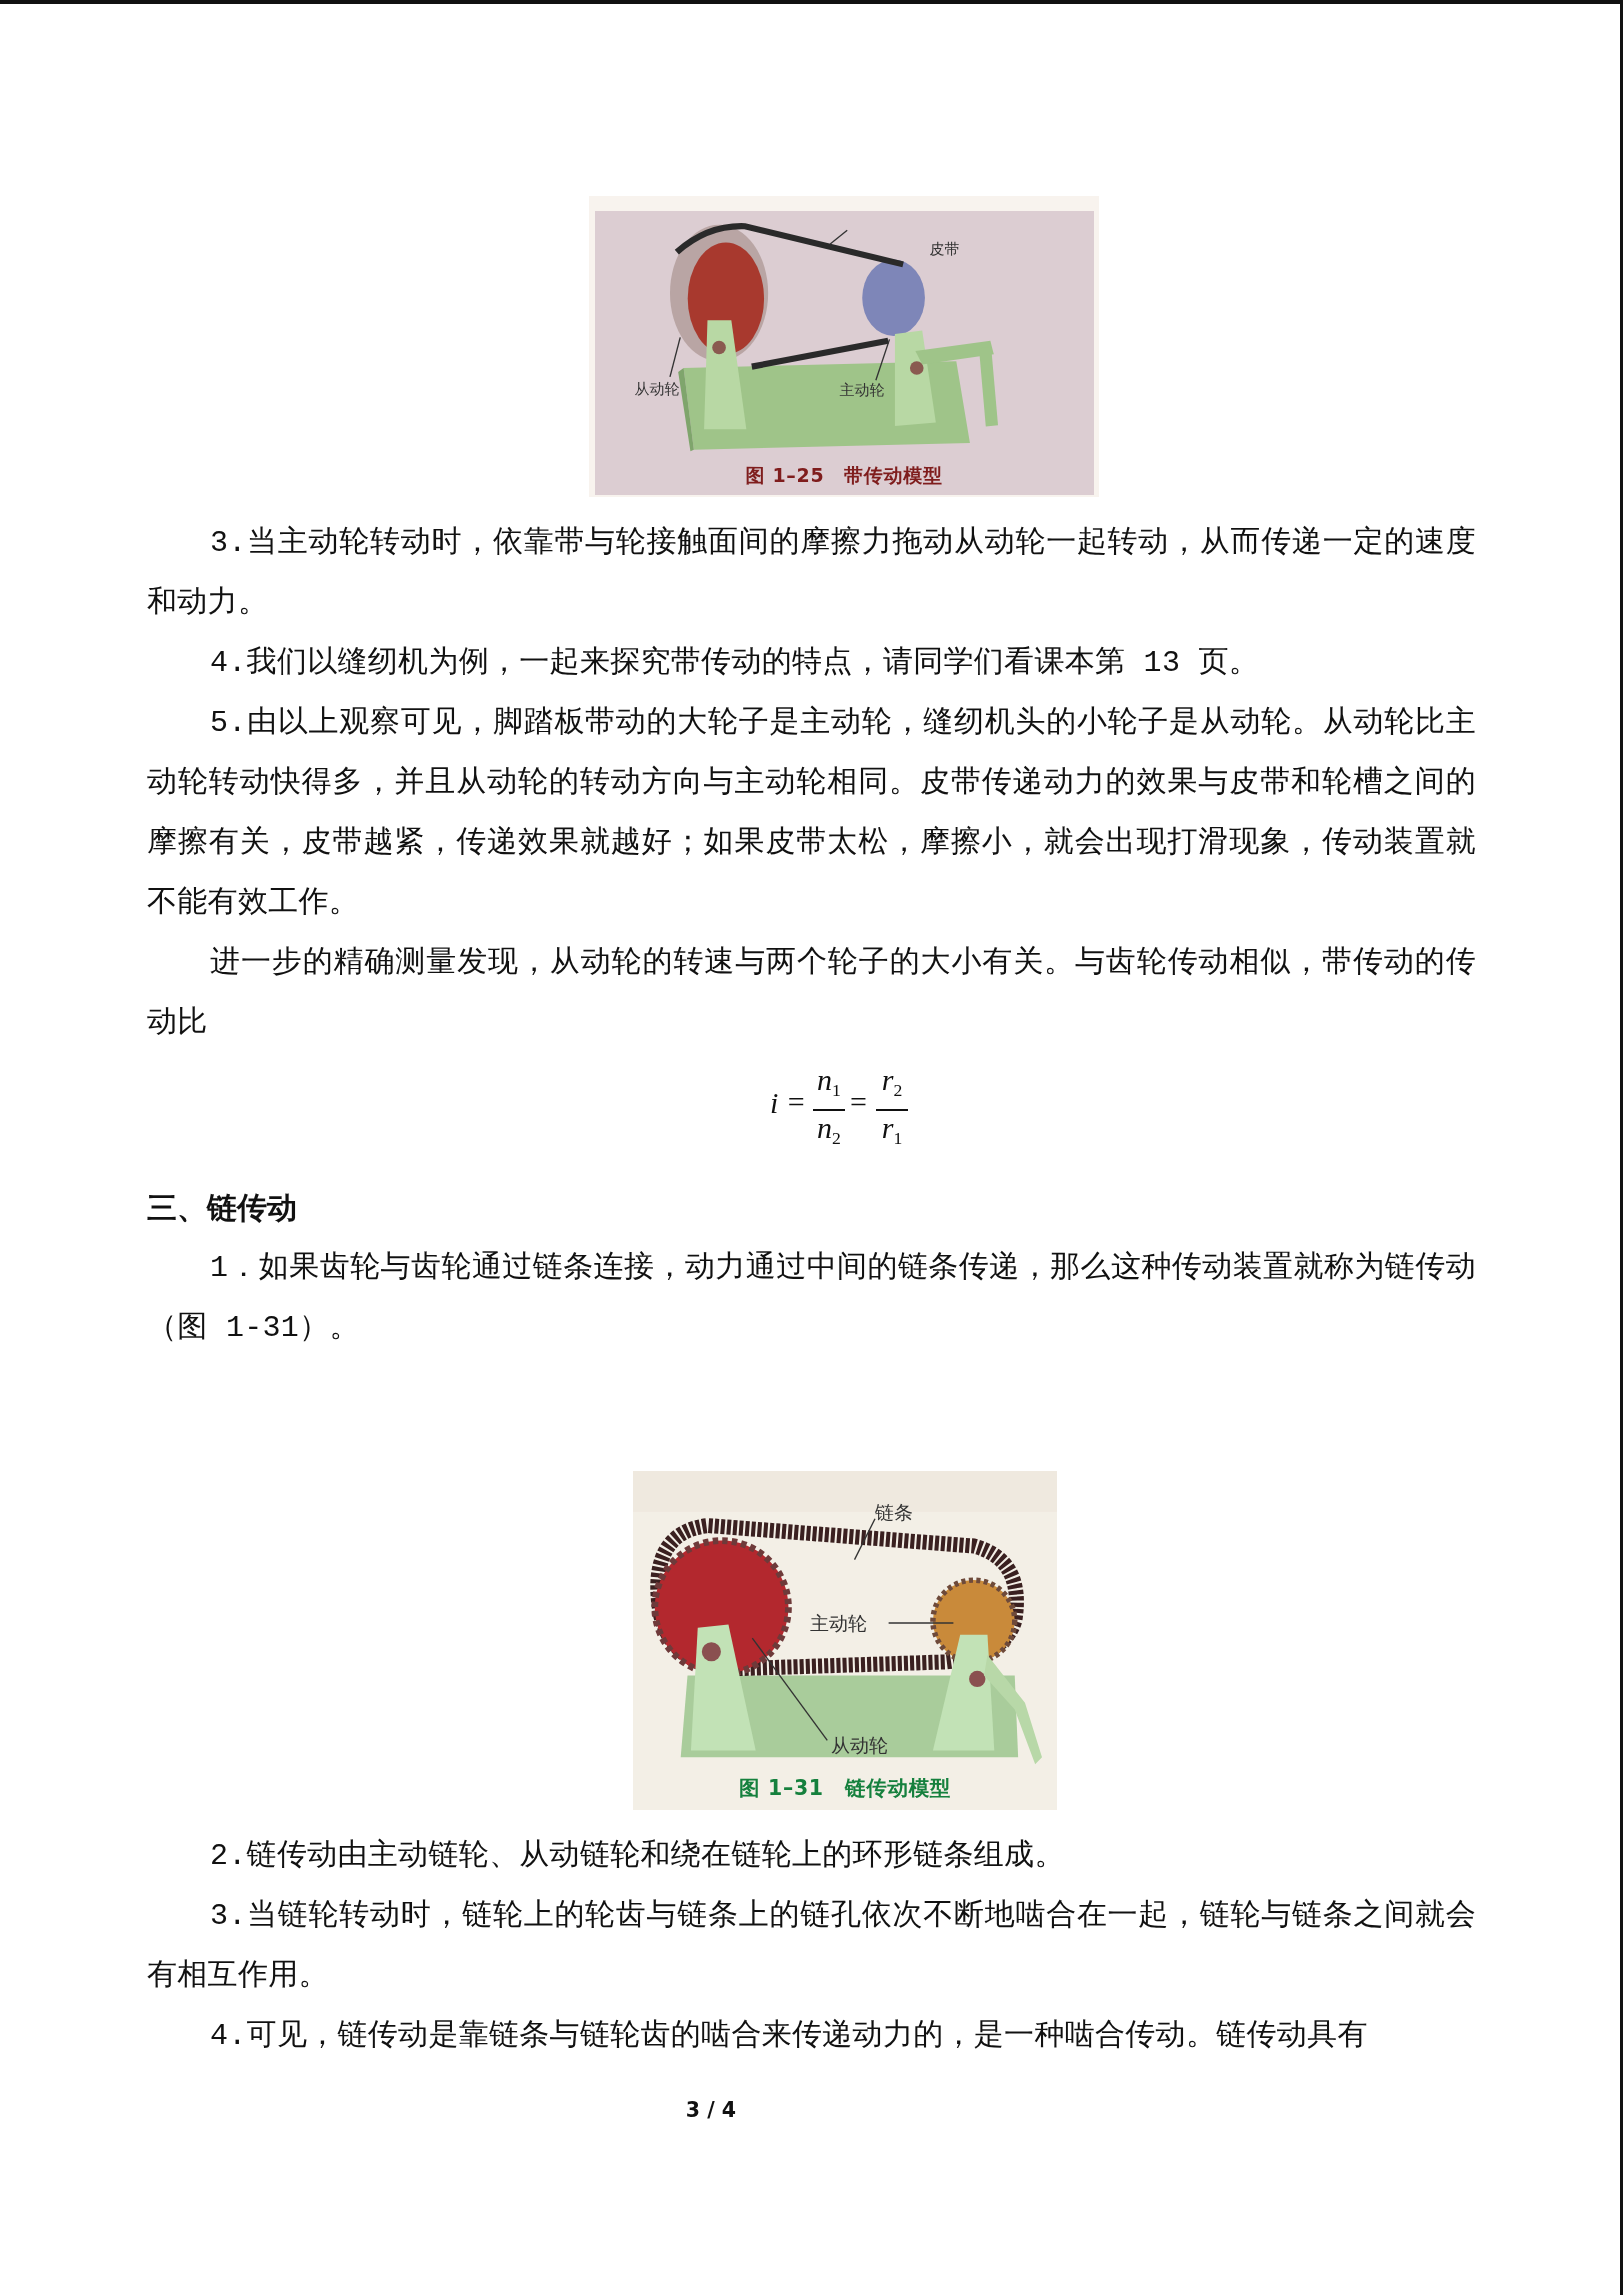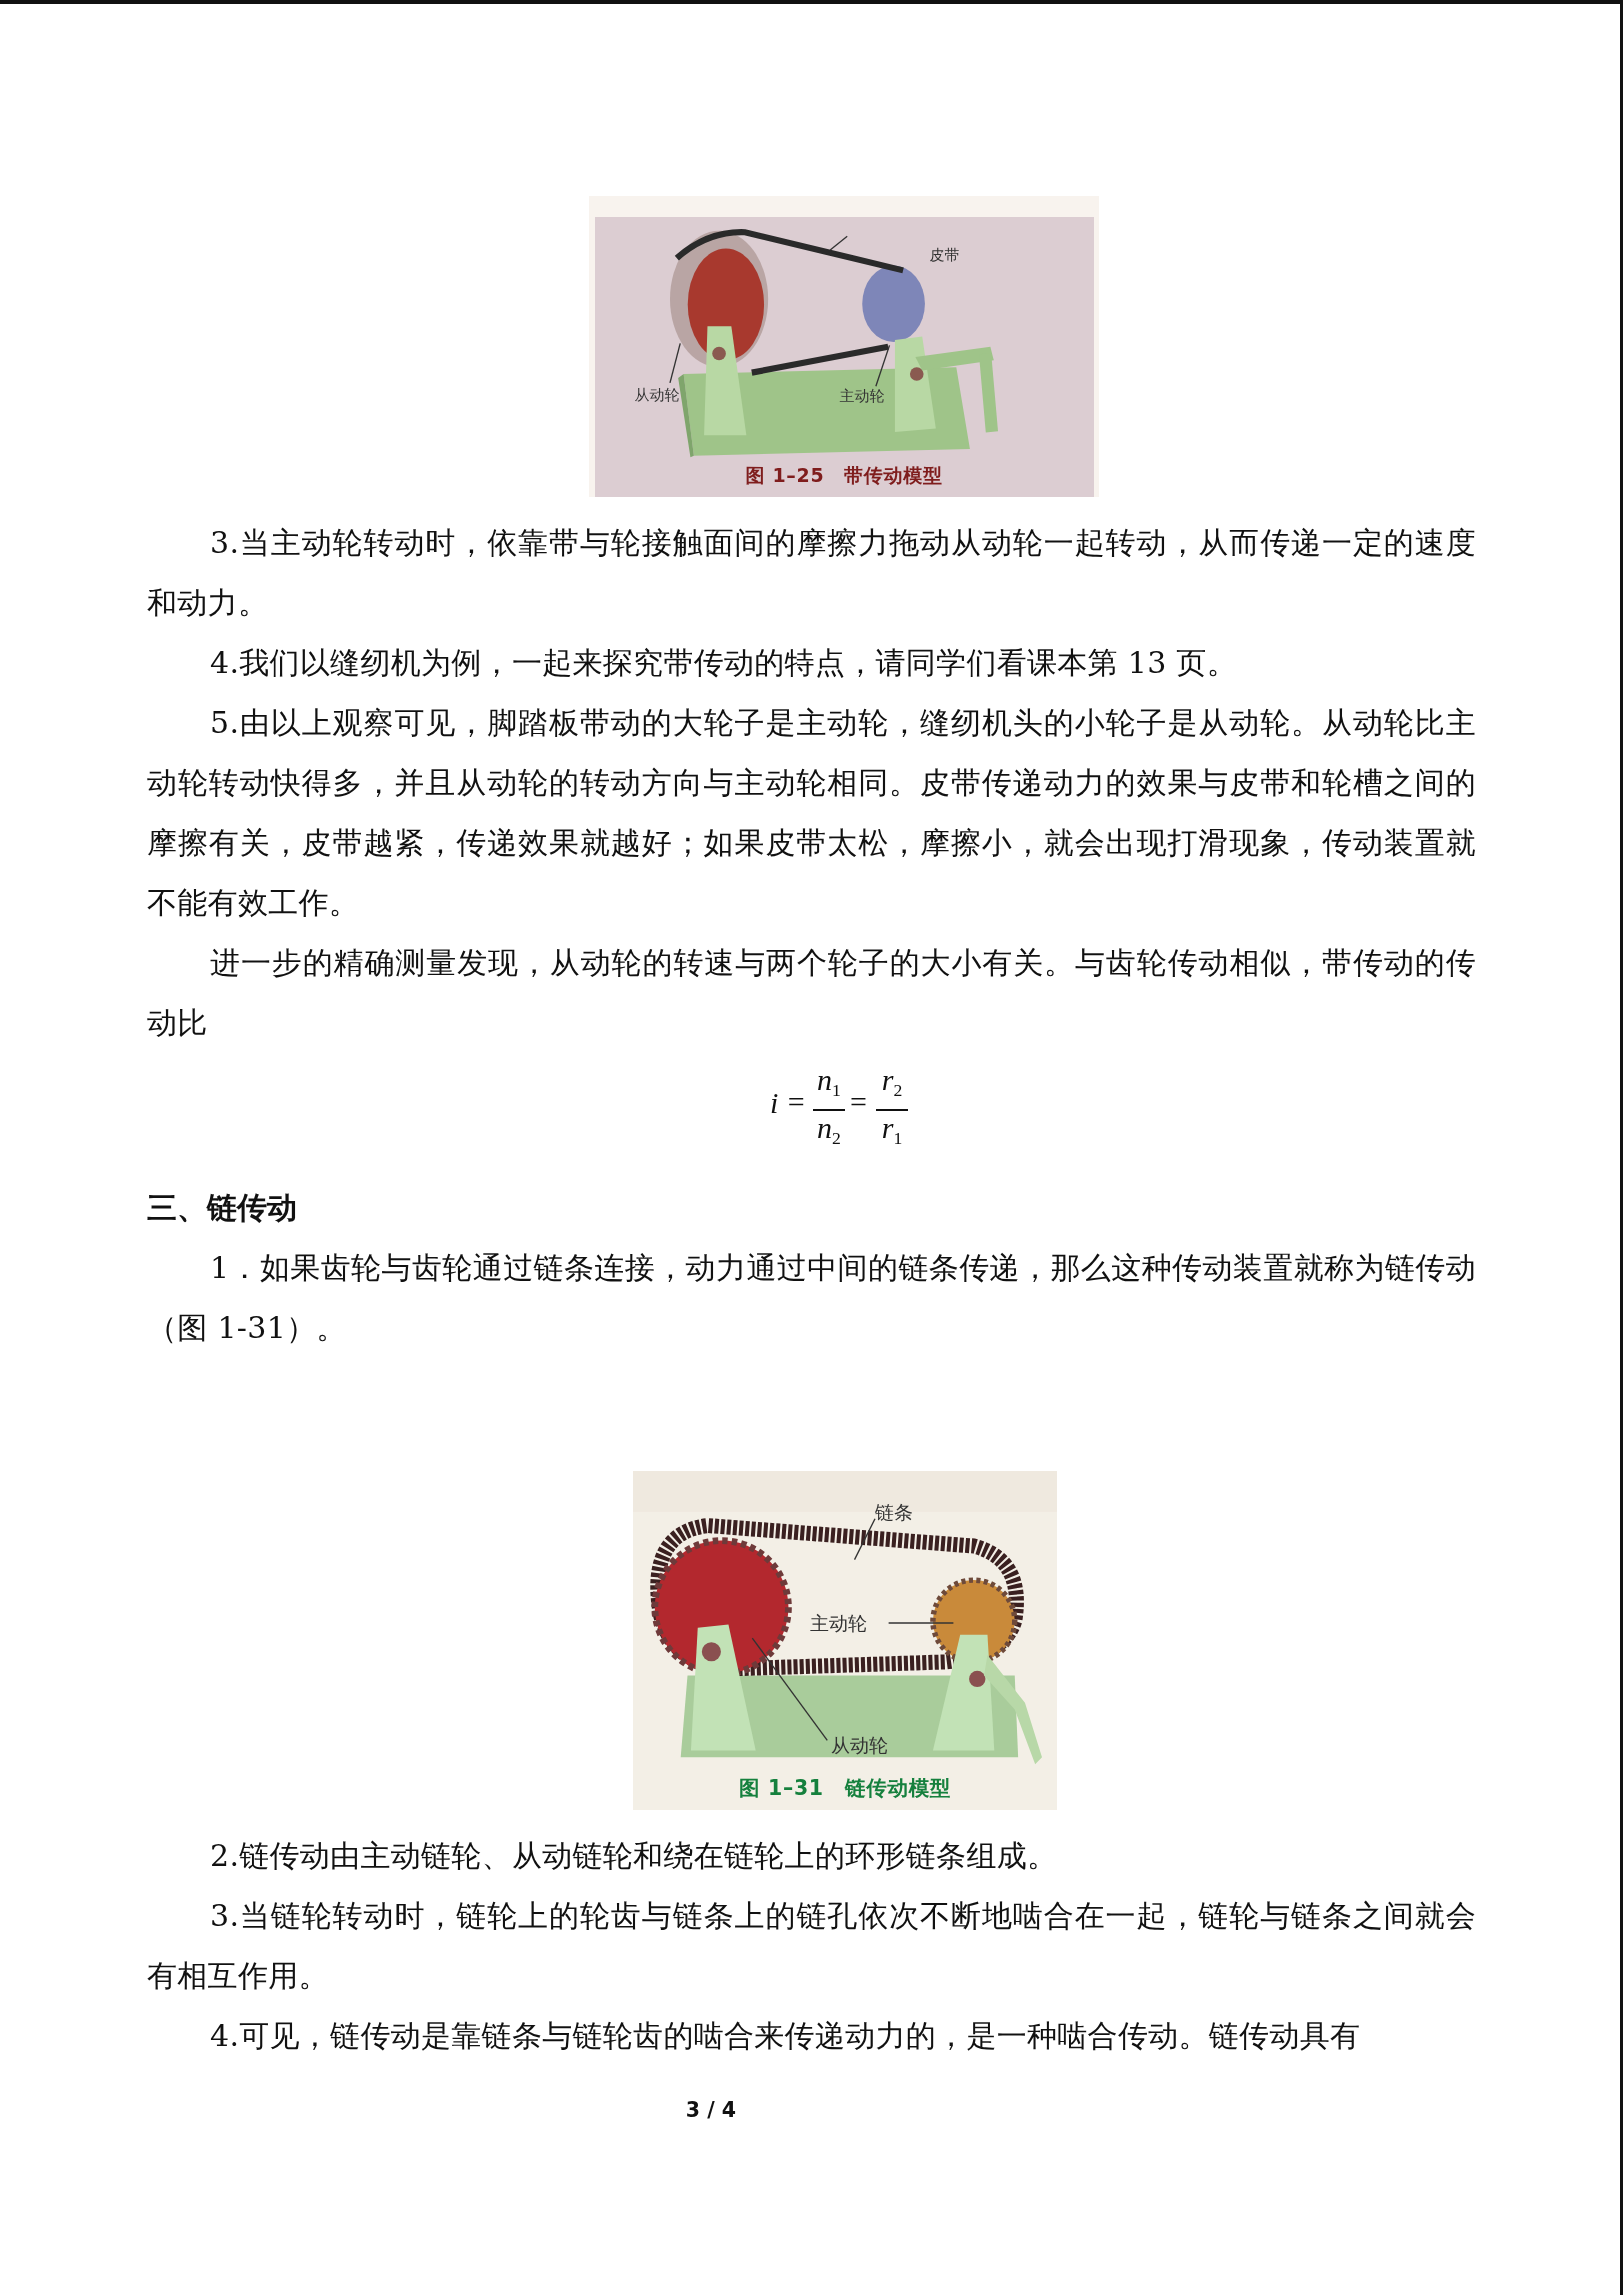--- a/index.html
+++ b/index.html
@@ -6,31 +6,31 @@
   body {
     width:1623px; height:2295px; position:relative; overflow:hidden;
     font-family:"DejaVu Serif","Liberation Serif",serif; color:#111;
   }
   .border-top { position:absolute; left:0; top:0; width:1623px; height:4.1px; background:#111; }
   .border-right { position:absolute; right:0; top:0; width:2.7px; height:2295px; background:#111; }
 
   .col { position:absolute; left:147px; width:1329px; }
   p.para {
     margin:0; font-size:30px; line-height:60px; text-indent:63px;
-    text-align:justify; letter-spacing:0.3px;
+    text-align:justify; letter-spacing:0.3px;font-family:Liberation Mono, monospace;
   }
   h3.section {
     margin:0; font-size:30px; line-height:60px; font-weight:bold;
     font-family:"DejaVu Sans","Liberation Sans",sans-serif;
   }
 
   
   .figure { position:absolute; overflow:hidden; }
   .fig1 { left:589px; top:196px; width:510px; height:301px; background:#f8f3ee; }
-  .fig1 .photo { position:absolute; left:5.5px; top:21px; width:499px; height:284px; background:#dccdd2; }
+  .fig1 .photo { position:absolute; left:5.5px; top:15px; width:499px; height:284px; background:#dccdd2; }
   .fig2 { left:633px; top:1471px; width:424px; height:339px; background:#f3efe6; }
   .fig-caption {
     position:absolute; left:0; width:100%; text-align:center;
     font-family:"DejaVu Sans","Liberation Sans",sans-serif; font-weight:bold;
     color:#7f1d1d; font-size:19px; letter-spacing:0.7px;
   }
   .fig1 .fig-caption { top:267px; }
   .fig2 .fig-caption { top:303px; font-size:20.5px; color:#15803d; }
   .fig-label {
     position:absolute; font-size:15px; color:#333;

